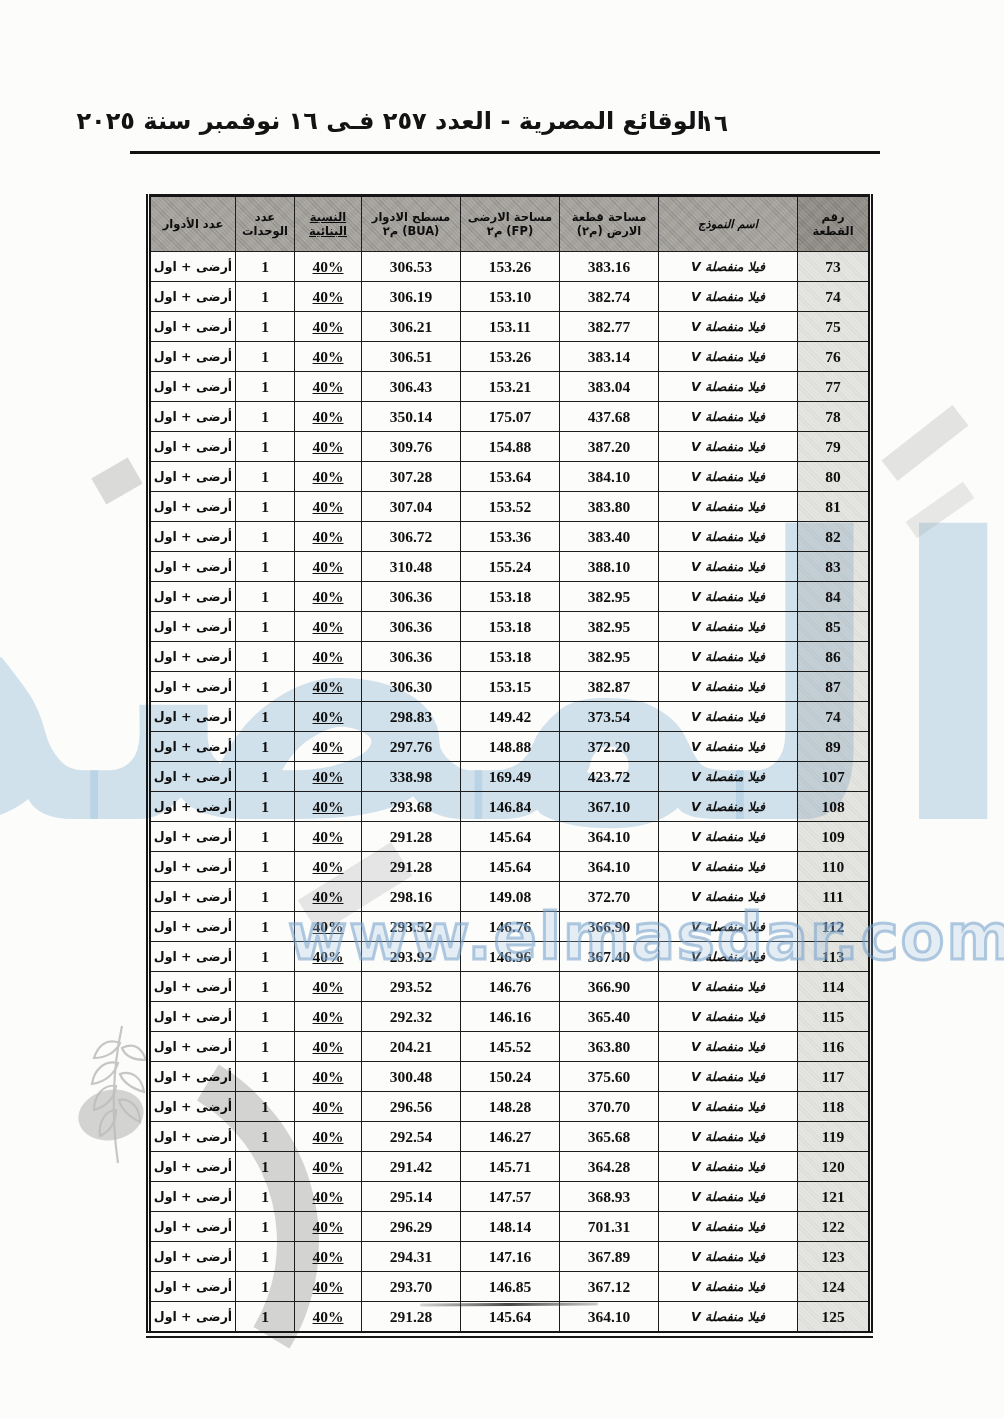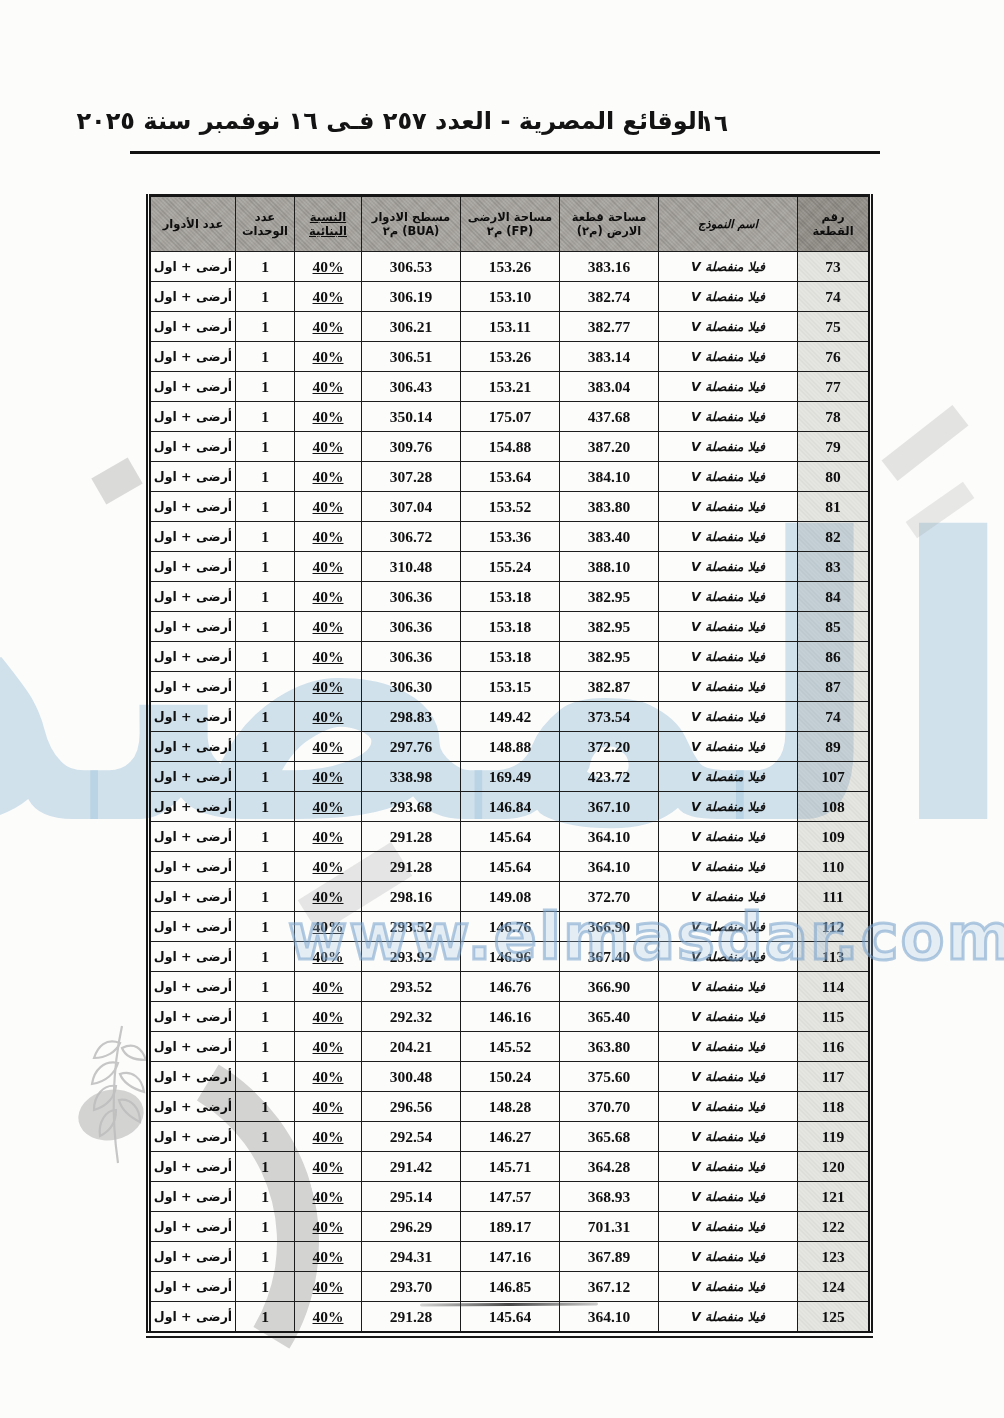--- a/index.html
+++ b/index.html
@@ -451,21 +451,21 @@
             <td class="col-fp num">147.57</td>
             <td class="col-bua num">295.14</td>
             <td class="col-ratio num">40%</td>
             <td class="col-units num">1</td>
             <td class="col-floors ar">أرضى + اول</td>
           </tr>
           <tr>
             <td class="col-plot num">122</td>
             <td class="col-model ar">فيلا منفصلة V</td>
             <td class="col-land num">701.31</td>
-            <td class="col-fp num">189.17</td>
+            <td class="col-fp num">148.14</td>
             <td class="col-bua num">296.29</td>
             <td class="col-ratio num">40%</td>
             <td class="col-units num">1</td>
             <td class="col-floors ar">أرضى + اول</td>
           </tr>
           <tr>
             <td class="col-plot num">123</td>
             <td class="col-model ar">فيلا منفصلة V</td>
             <td class="col-land num">367.89</td>
             <td class="col-fp num">147.16</td>

